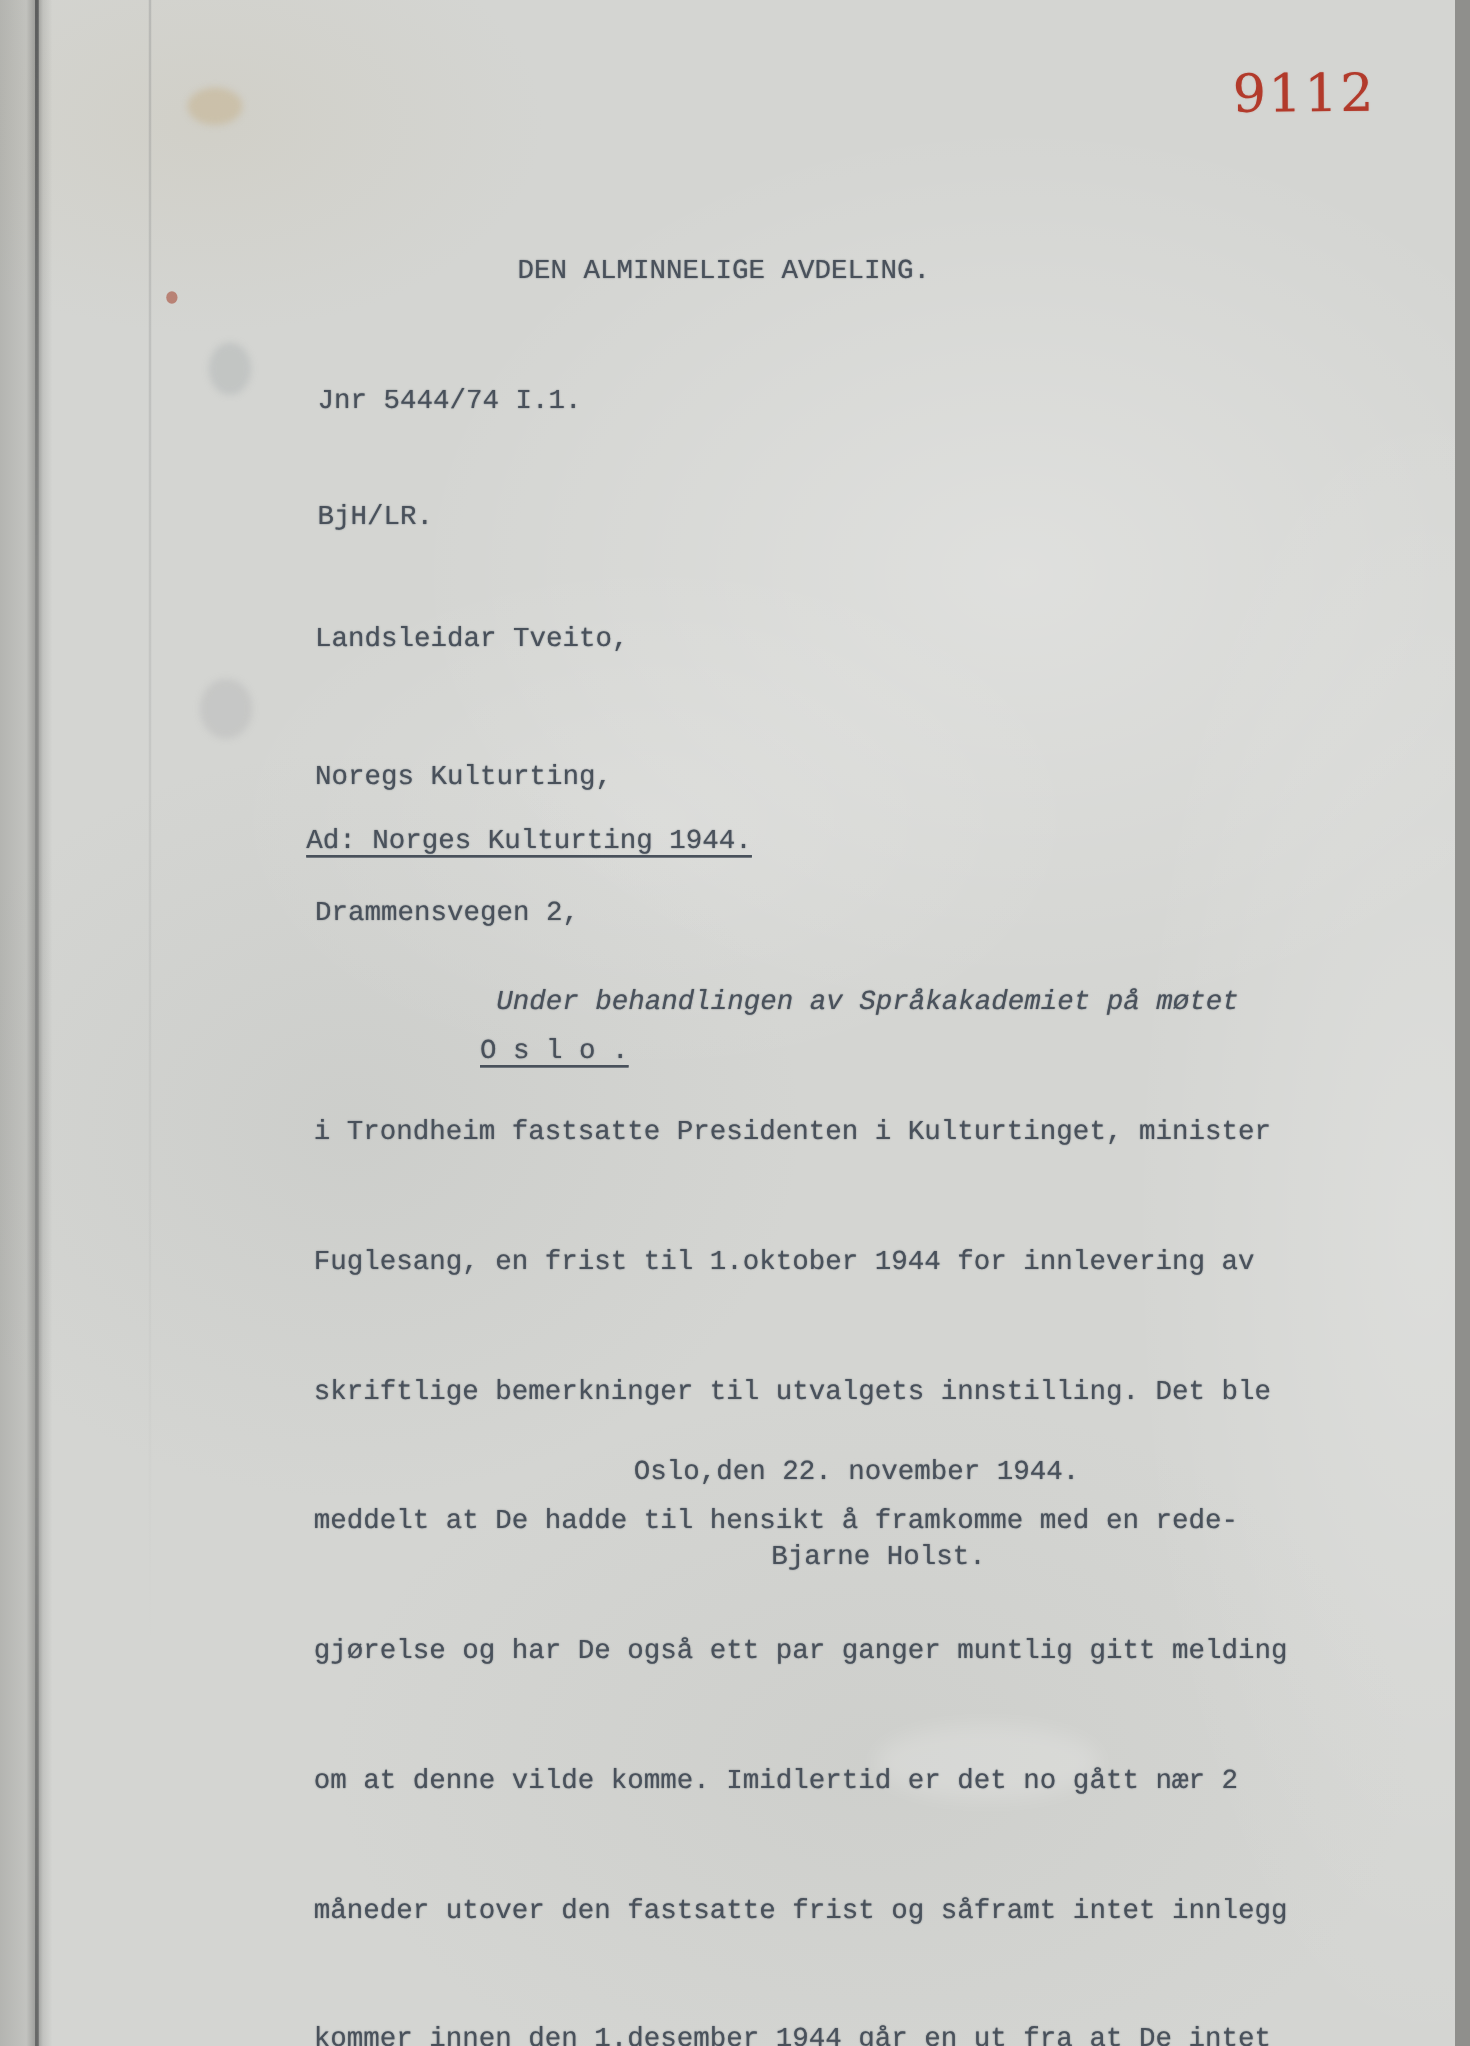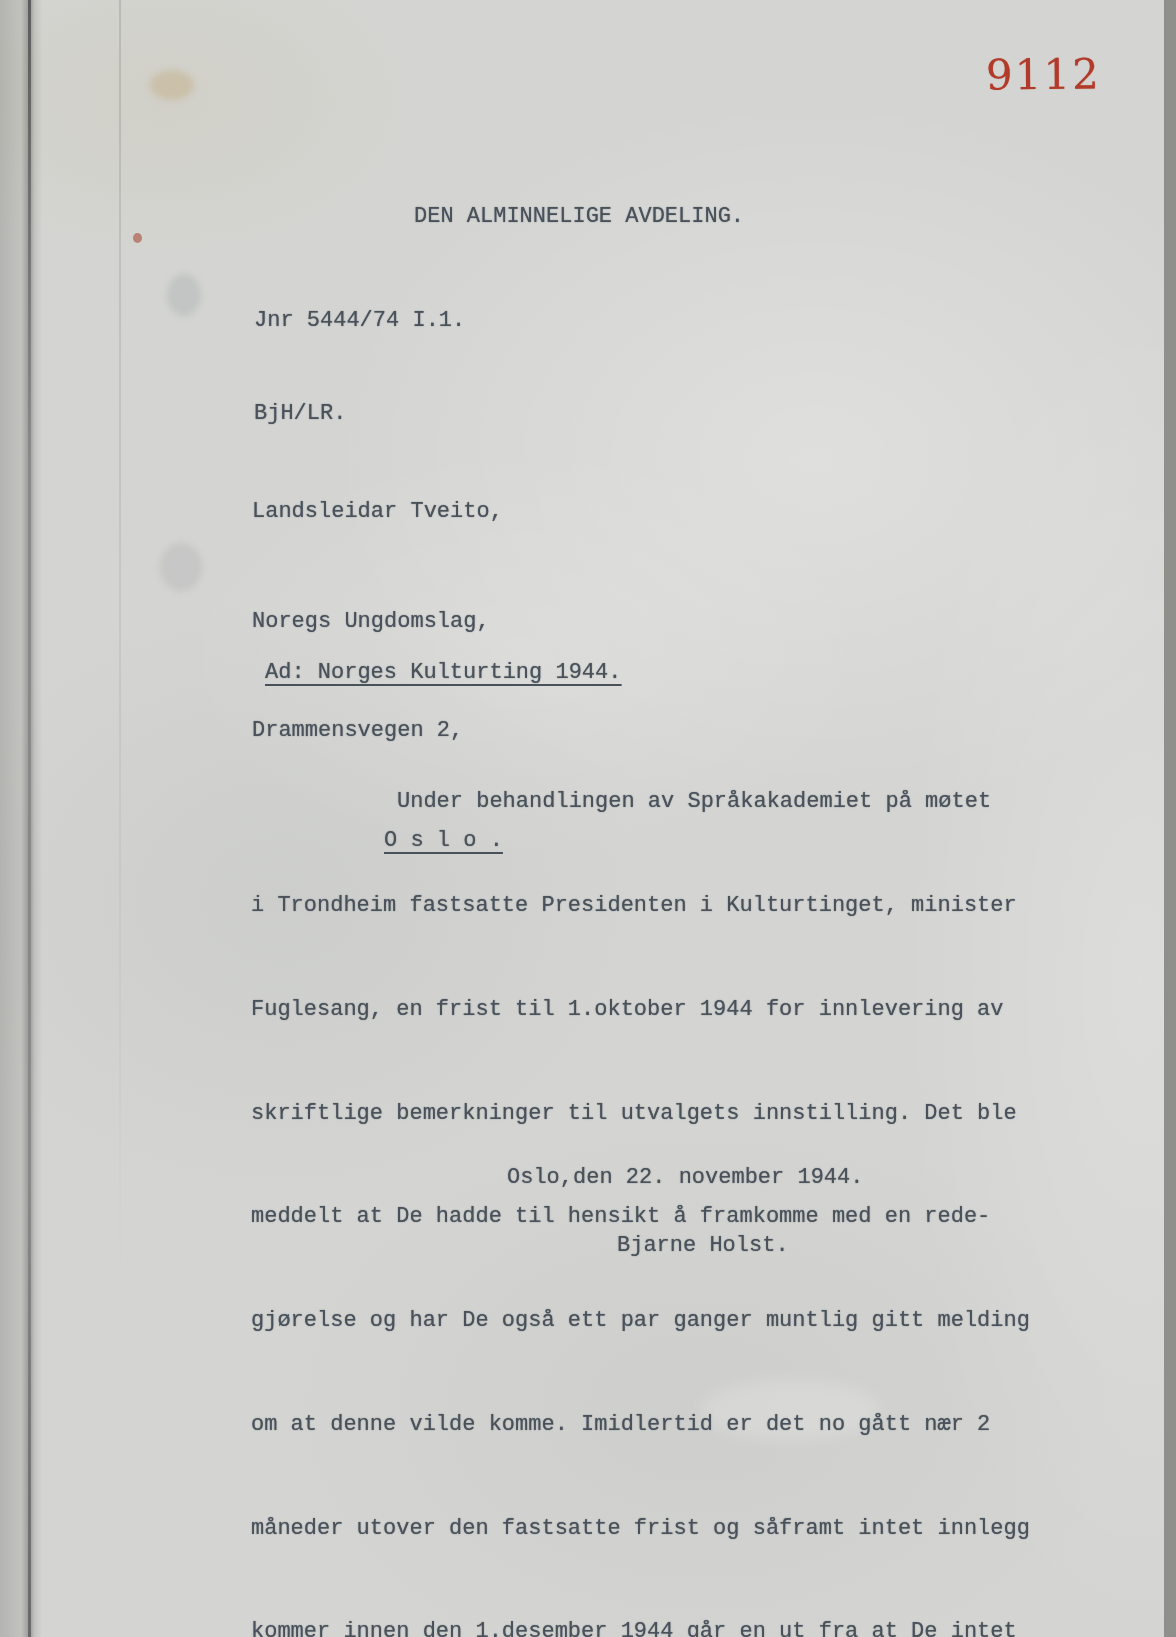--- a/index.html
+++ b/index.html
@@ -34,23 +34,23 @@
     font-size:42px; letter-spacing:2px;
     color: var(--stamp,#b23a2b);
     text-shadow:0 0 1px rgba(178,58,43,.55);
     transform:rotate(-0.4deg);
   }
 
   .heading   { left:414px; top:199px; }
   .journal   { left:254px; top:243px; line-height:31px; }
   .recipient { left:252px; top:421px; line-height:36.5px; }
   .recipient .city { text-decoration:underline; text-underline-offset:6px; text-decoration-thickness:1.5px;text-align:right; }
-  .subject   { left:265px; top:655px; text-decoration:underline; text-underline-offset:6px; text-decoration-thickness:1.5px;text-align:center; }
+  .subject   { left:245px; top:655px; text-decoration:underline; text-underline-offset:6px; text-decoration-thickness:1.5px;text-align:center; }
   .letter-body { left:251px; top:716px; line-height:34.6px; }
-  .letter-body .indent { padding-left:146px; }
+  .letter-body .indent { padding-left:146px;font-style:italic; }
   .dateline  { left:507px; top:1135px;margin-top:25px; }
   .signature { left:617px; top:1228px; }
 
   
   .edge-left {
     position:absolute; left:0; top:0; width:42px; height:1637px;
     background:linear-gradient(90deg, rgba(112,112,107,.32) 0%, rgba(130,130,125,.22) 50%, rgba(62,62,60,.40) 70%, rgba(62,62,60,.12) 82%, transparent 100%);
     pointer-events:none;
   }
   .edge-line {
@@ -88,21 +88,21 @@
 
   <div class="txt heading">DEN ALMINNELIGE AVDELING.</div>
 
   <div class="txt journal">
     <div>Jnr 5444/74 I.1.</div>
     <div>BjH/LR.</div>
   </div>
 
   <div class="txt recipient">
     <div>Landsleidar Tveito,</div>
-    <div>Noregs Ungdomslag,</div>
+    <div>Noregs Kulturting,</div>
     <div>Drammensvegen 2,</div>
     <div class="city">O s l o .</div>
   </div>
 
   <div class="txt subject">Ad: Norges Kulturting 1944.</div>
 
   <div class="txt letter-body">
     <div class="indent">Under behandlingen av Språkakademiet på møtet</div>
     <div>i Trondheim fastsatte Presidenten i Kulturtinget, minister</div>
     <div>Fuglesang, en frist til 1.oktober 1944 for innlevering av</div>

